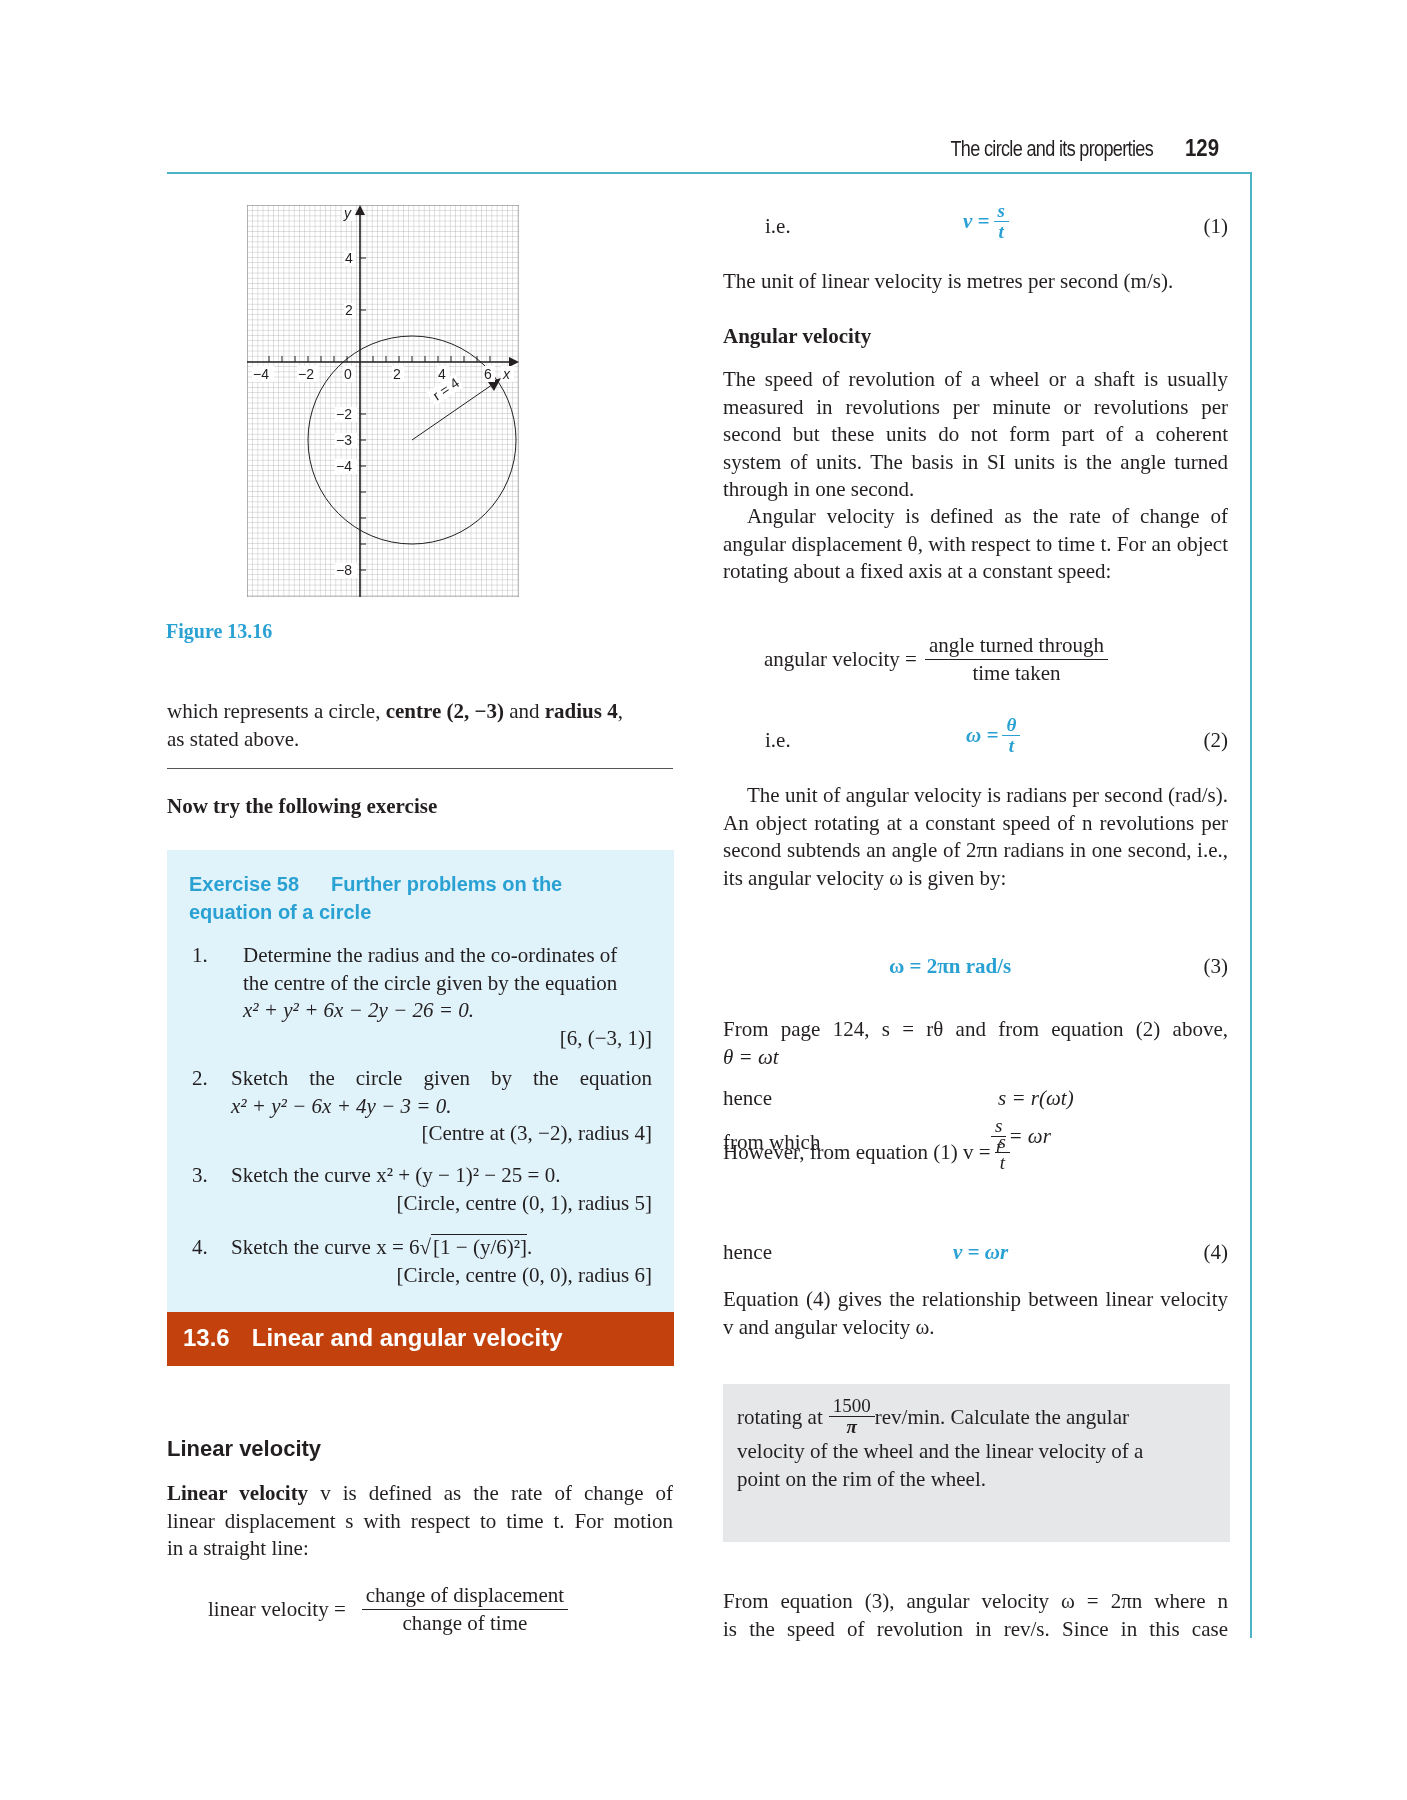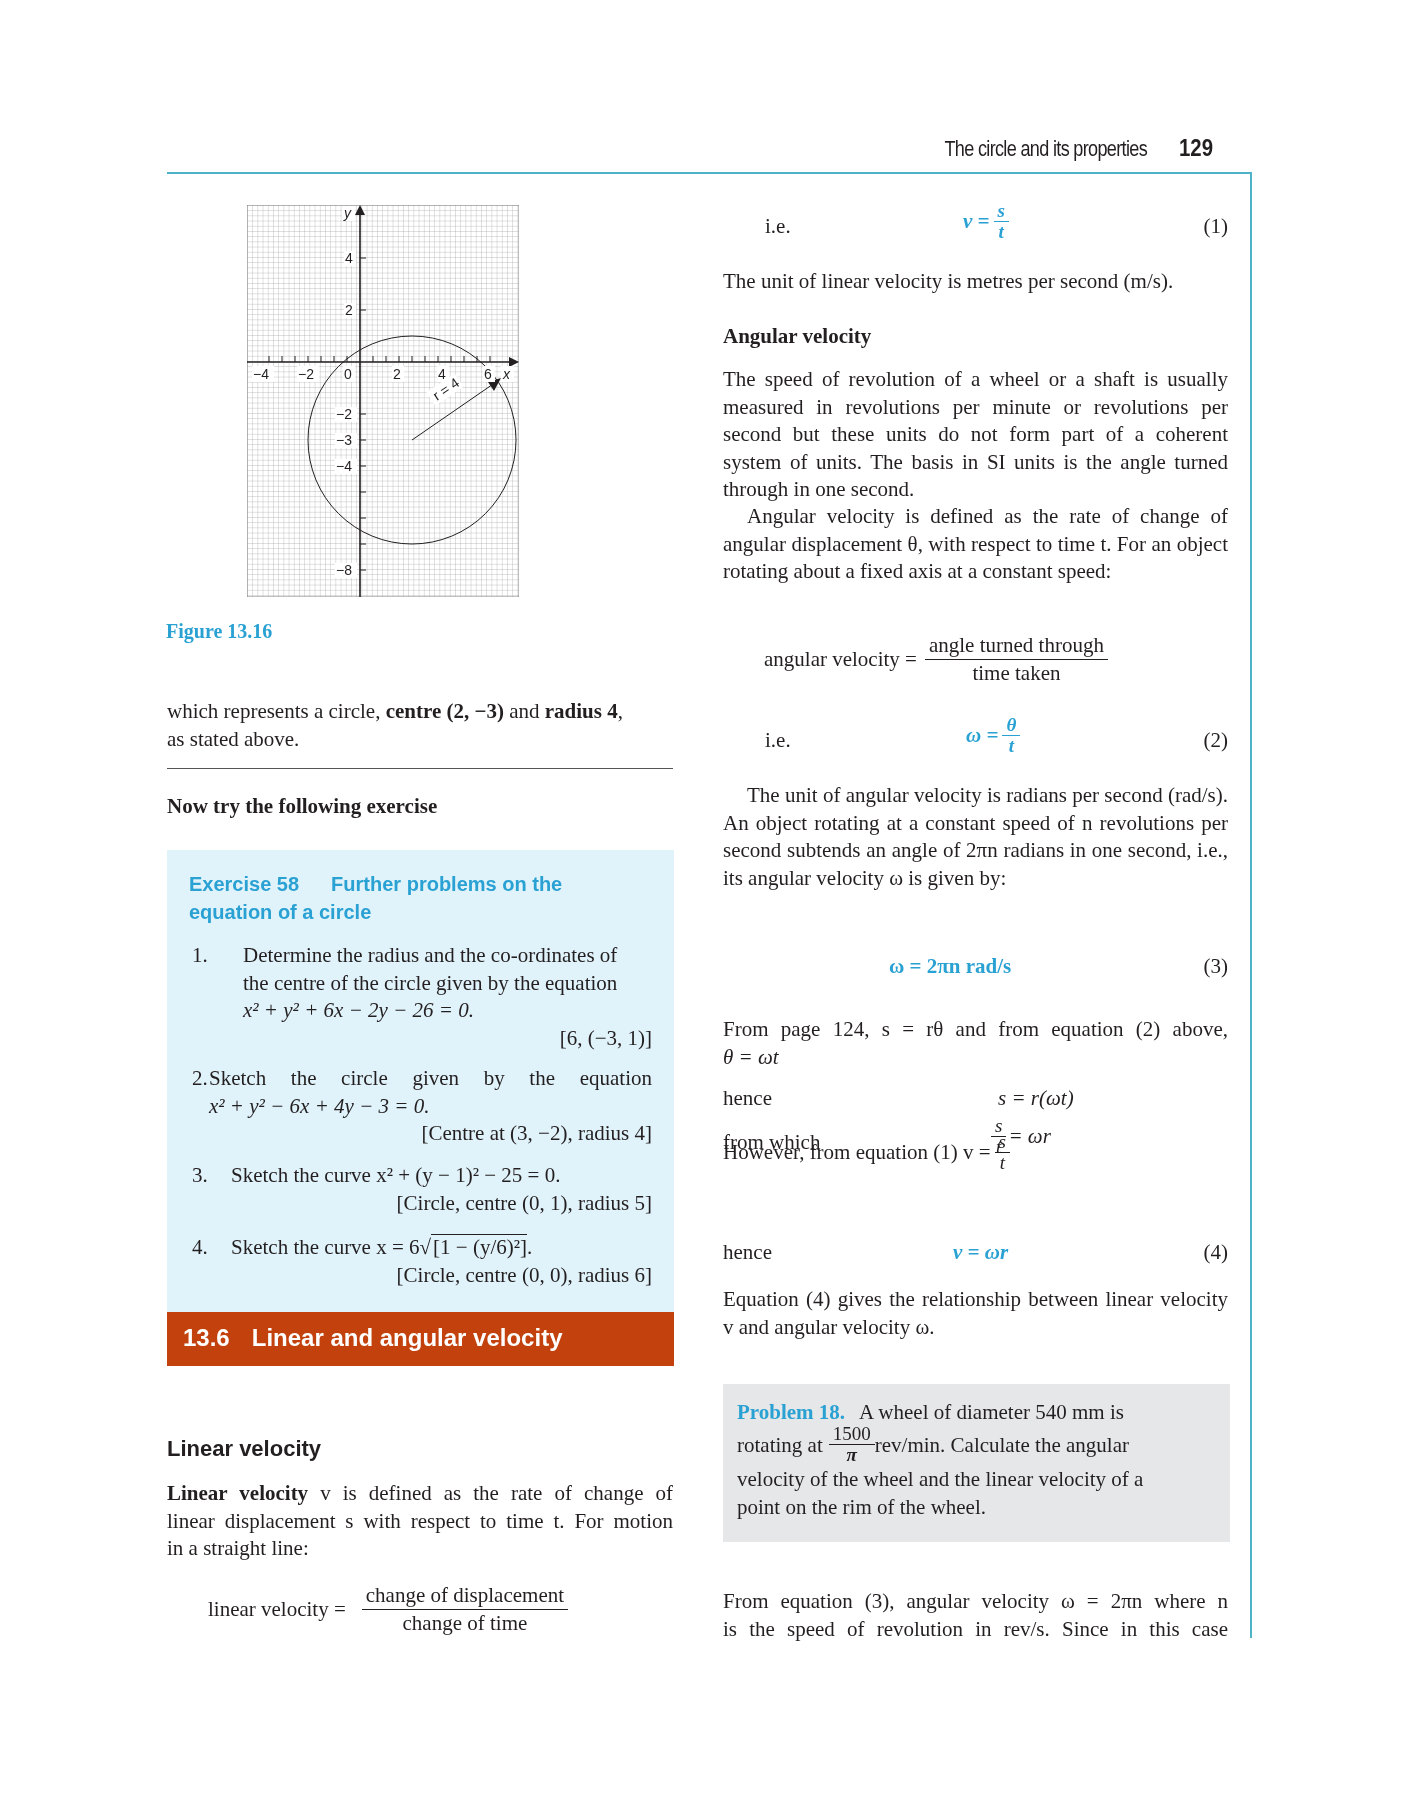--- a/index.html
+++ b/index.html
@@ -26,21 +26,21 @@
   .exercise-box { position:absolute; left:167px; top:850px; width:507px; height:468px; background:#e0f2fa; }
   .section-bar { position:absolute; left:167px; top:1312px; width:507px; height:54px; background:#c2410c; color:#fff; }
   .problem-box { position:absolute; left:723px; top:1384px; width:507px; height:158px; background:#e6e7e8; }
   .hr-left { position:absolute; left:167px; top:768px; width:506px; height:1px; background:#555; }
   .eqnum { position:absolute; right:0; }
   .sqrt { border-top:1px solid #231f20; padding-left:2px; }
 </style>
 </head>
 <body>
 
-<div class="abs" style="right:194px; top:134px; display:flex; align-items:baseline; gap:26px;">
+<div class="abs" style="right:188px; top:134px; display:flex; align-items:baseline; gap:26px;">
   <span class="header-title">The circle and its properties</span>
   <span class="page-num">129</span>
 </div>
 <div class="rule-top"></div>
 <div class="rule-right"></div>
 
 <div class="abs" style="left:247px; top:205px; width:272px; height:392px;">
   <svg width="272" height="392" viewBox="0 0 272 392">
     <defs>
       <pattern id="minor" width="5.2" height="5.2" patternUnits="userSpaceOnUse" x="0" y="0">
@@ -145,21 +145,21 @@
     <div style="margin-left:54px;">
       <div>Determine the radius and the co-ordinates of</div>
       <div>the centre of the circle given by the equation</div>
       <div class="it">x² + y² + 6x − 2y − 26 = 0.</div>
       <div style="text-align:right;">[6, (−3, 1)]</div>
     </div>
   </div>
 
   <div class="abs body-text" style="left:22px; top:215px; width:463px;">
     <span class="abs" style="left:3px;">2.</span>
-    <div style="margin-left:20px;">
+    <div style="margin-left:42px;">
       <div style="text-align:justify; text-align-last:justify;">Sketch the circle given by the equation</div>
       <div class="it">x² + y² − 6x + 4y − 3 = 0.</div>
       <div style="text-align:right;">[Centre at (3, −2), radius 4]</div>
     </div>
   </div>
 
   <div class="abs body-text" style="left:22px; top:312px; width:463px;">
     <span class="abs" style="left:3px;">3.</span>
     <div style="margin-left:42px;">
       <div>Sketch the curve x² + (y − 1)² − 25 = 0.</div>
@@ -271,21 +271,20 @@
 <div class="abs" style="left:723px; top:1240px; width:505px; font-size:21px;">
   <span>hence</span>
   <span class="abs cyan bold it" style="left:230px; top:0;">v = ωr</span>
   <span class="eqnum">(4)</span>
 </div>
 
 <div class="abs body-text col-right" style="top:1286px;">Equation (4) gives the relationship between linear velocity v and angular velocity ω.</div>
 
 <div class="problem-box">
   <div class="abs" style="left:14px; top:14px; font-size:21px; line-height:28px; width:480px;">
-    <div><span class="bold cyan">Problem 18.</span><span style="display:inline-block; width:14px;"></span><span>A wheel of diameter 540 mm is</span></div>
     <div style="display:flex; align-items:center; margin-top:-2px;">
       <span style="margin-right:6px;">rotating at</span>
       <span class="frac small">
           <span class="num">1500</span>
           <span class="den it bold">π</span>
         </span>
       <span>rev/min. Calculate the angular</span>
     </div>
     <div>velocity of the wheel and the linear velocity of a</div>
     <div>point on the rim of the wheel.</div>

